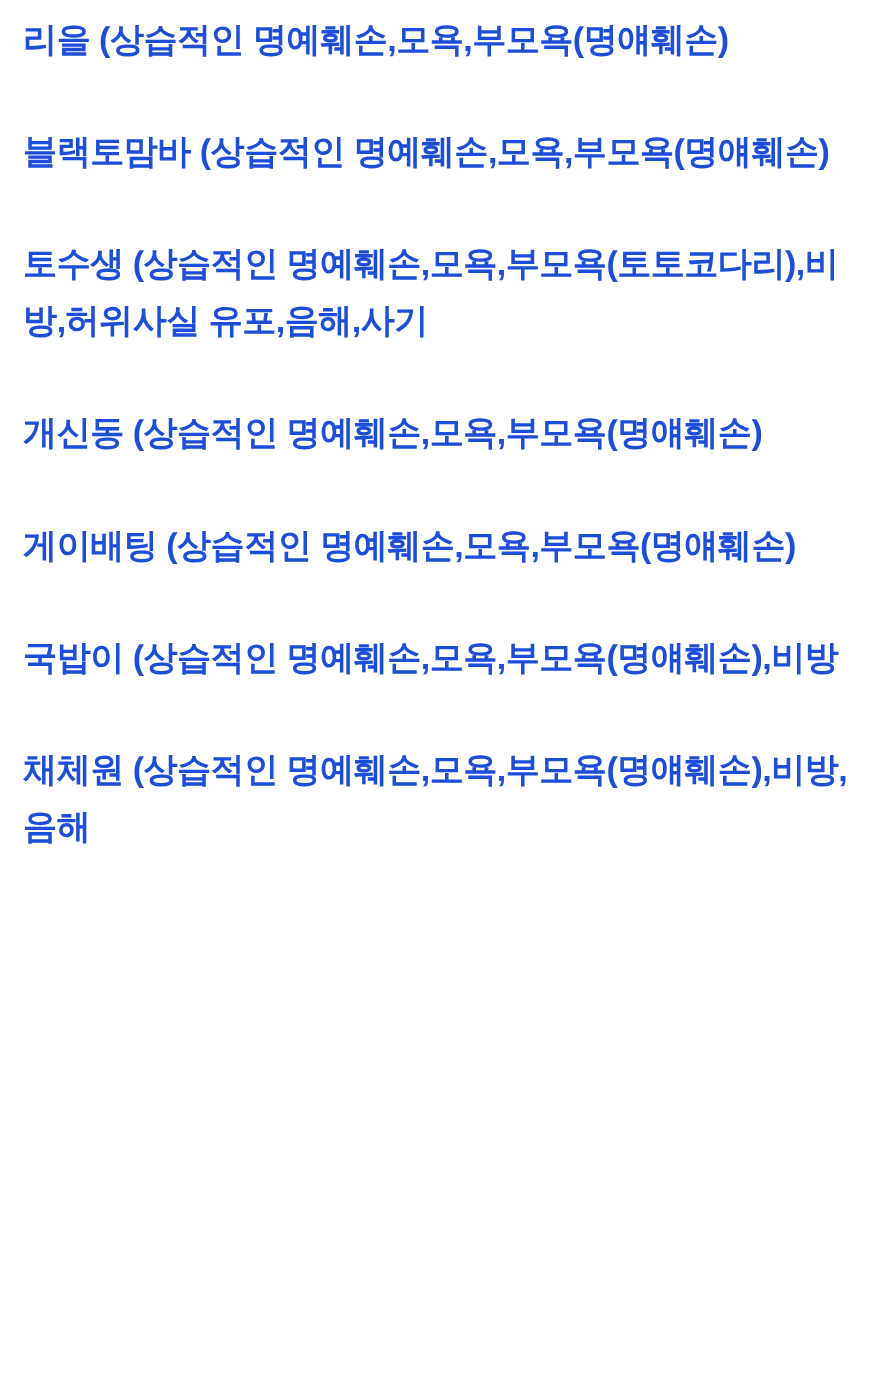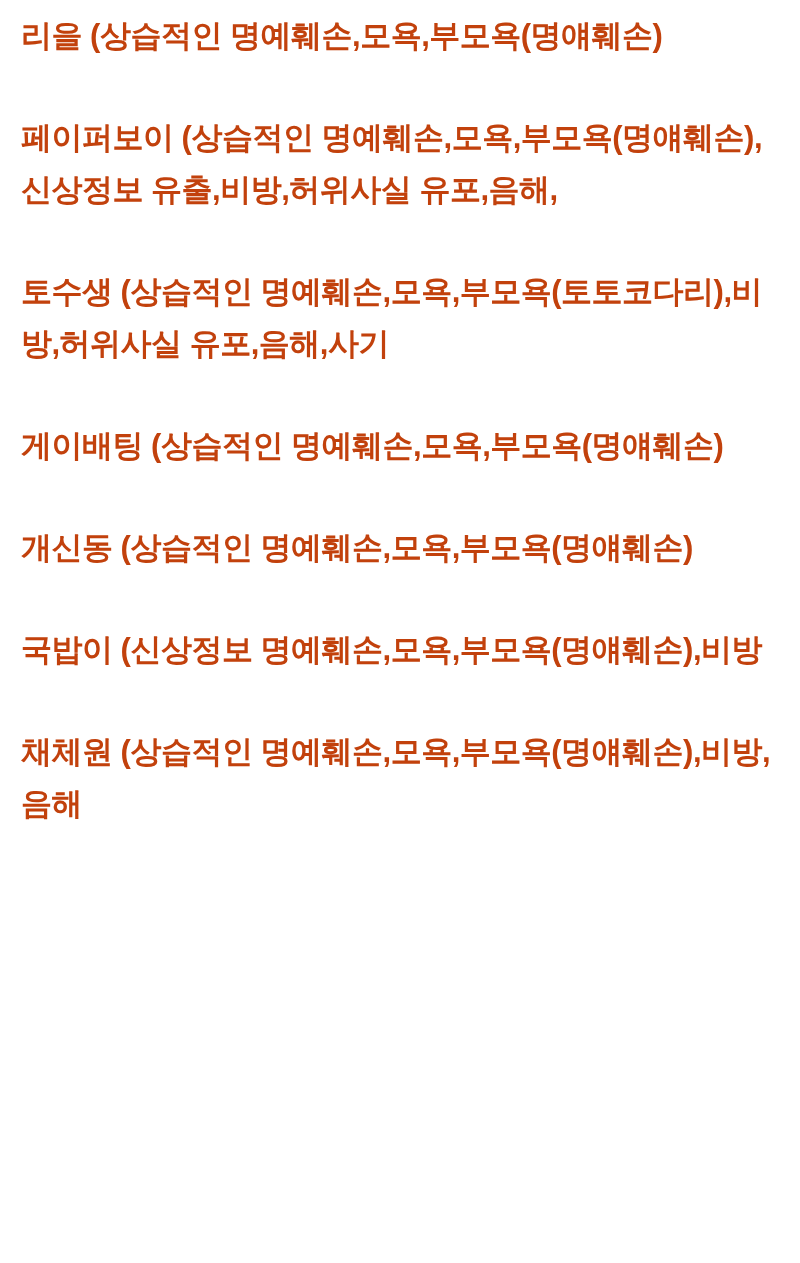--- a/index.html
+++ b/index.html
@@ -17,33 +17,33 @@
       width: 800px;
       padding: 10px 20px 0 21px;
       background: #ffffff;
     }
     .entry {
       margin: 0 0 50px 0;
       font-weight: 700;
       font-size: 31px;
       line-height: 52px;
       letter-spacing: -0.5px;
-      color: #c2410c;
+      color: #1d4ed8;
       word-break: break-all;
       overflow-wrap: break-word;
       white-space: normal;
     }
     .entry:last-child {
       margin-bottom: 0;
     }
   </style>
 </head>
 <body>
 
 <div class="page">
   <p class="entry">리을 (상습적인 명예훼손,모욕,부모욕(명얘훼손)</p>
-  <p class="entry">페이퍼보이 (상습적인 명예훼손,모욕,부모욕(명얘훼손),신상정보 유출,비방,허위사실 유포,음해,</p>
+  <p class="entry">블랙토맘바 (상습적인 명예훼손,모욕,부모욕(명얘훼손)</p>
   <p class="entry">토수생 (상습적인 명예훼손,모욕,부모욕(토토코다리),비방,허위사실 유포,음해,사기</p>
+  <p class="entry">개신동 (상습적인 명예훼손,모욕,부모욕(명얘훼손)</p>
   <p class="entry">게이배팅 (상습적인 명예훼손,모욕,부모욕(명얘훼손)</p>
-  <p class="entry">개신동 (상습적인 명예훼손,모욕,부모욕(명얘훼손)</p>
-  <p class="entry">국밥이 (신상정보 명예훼손,모욕,부모욕(명얘훼손),비방</p>
+  <p class="entry">국밥이 (상습적인 명예훼손,모욕,부모욕(명얘훼손),비방</p>
   <p class="entry">채체원 (상습적인 명예훼손,모욕,부모욕(명얘훼손),비방,음해</p>
 </div>
 
 </body></html>

